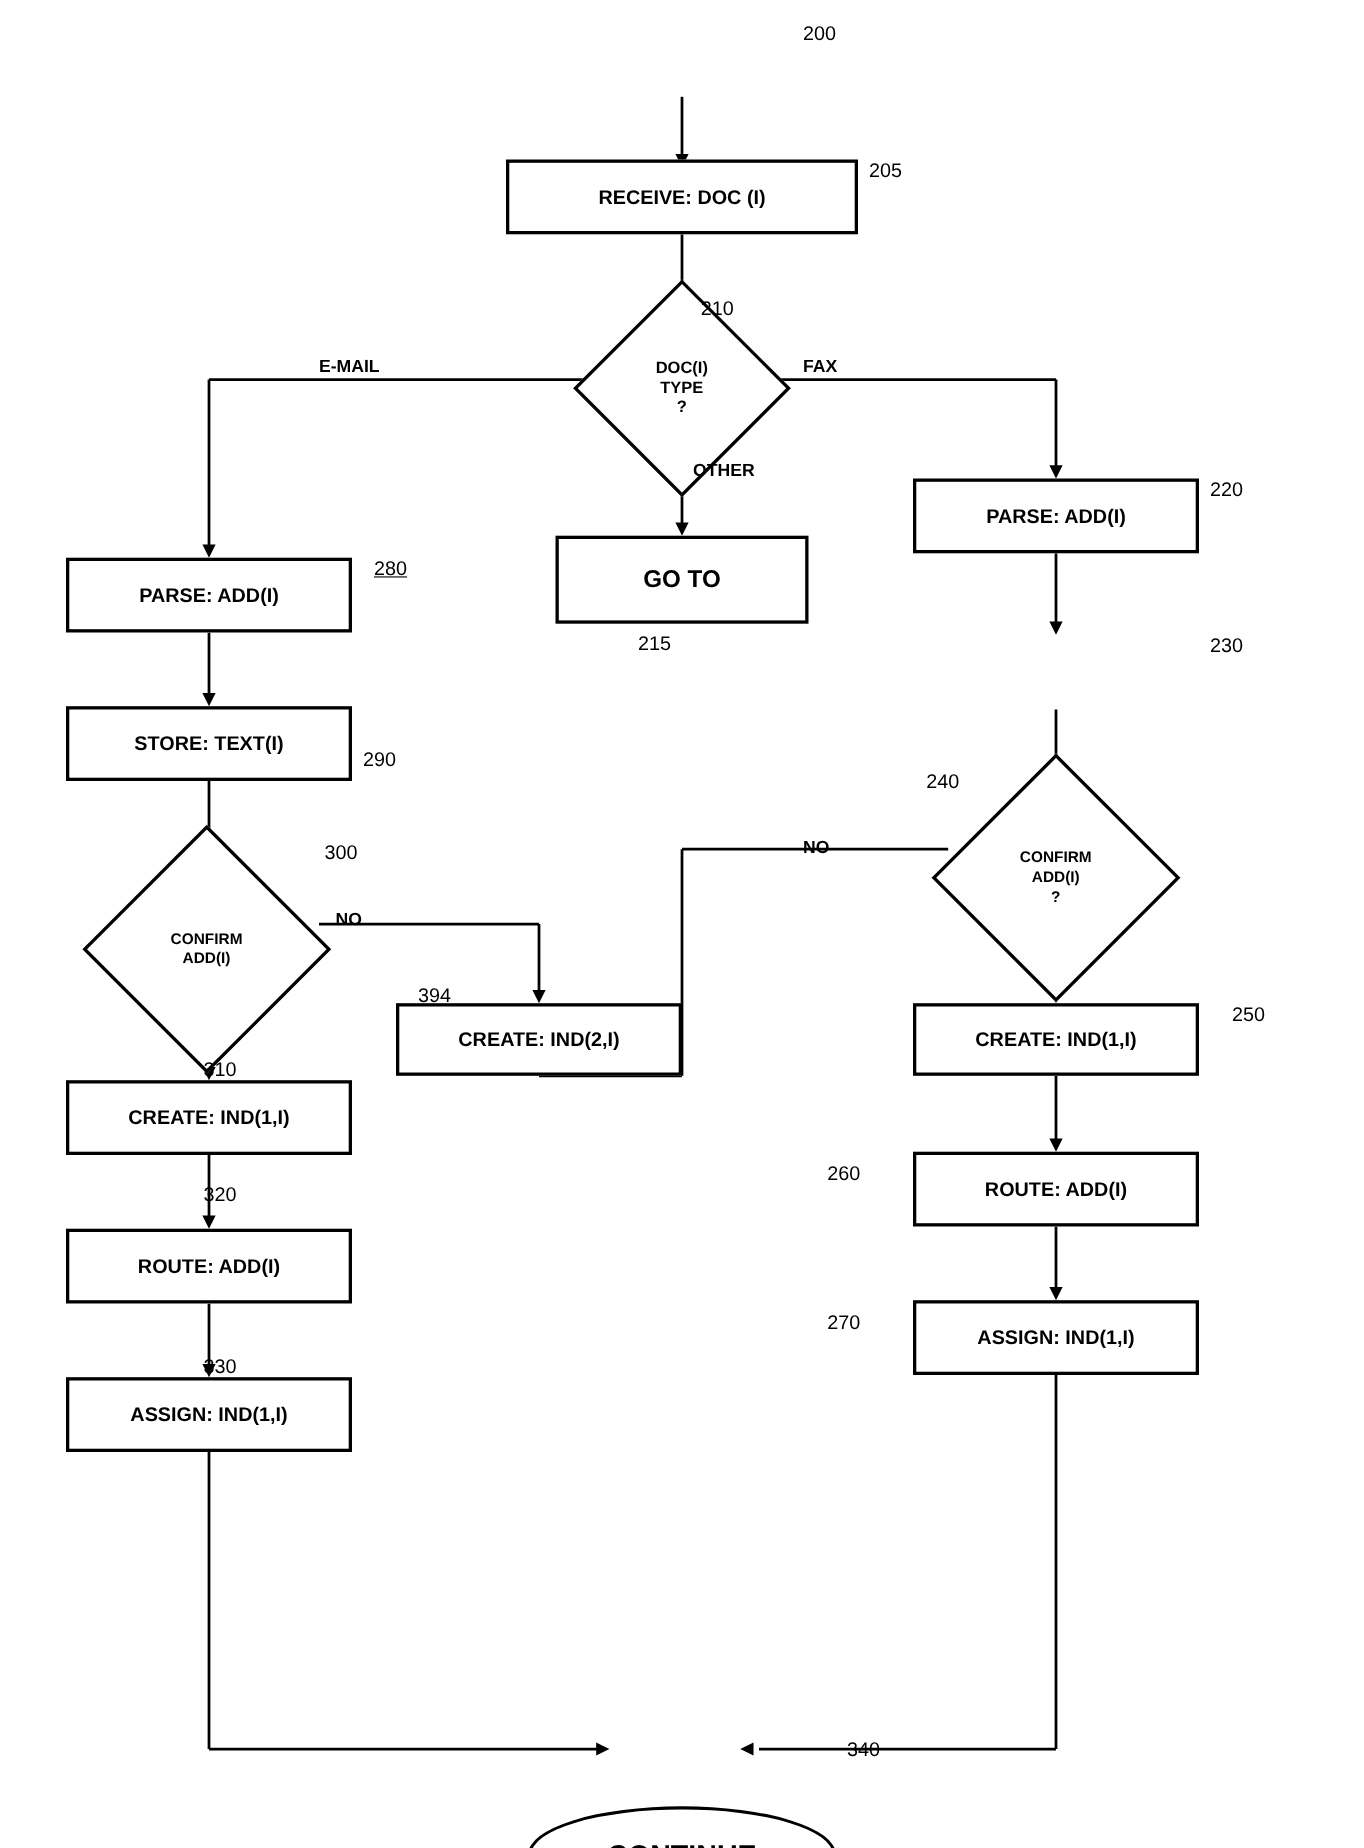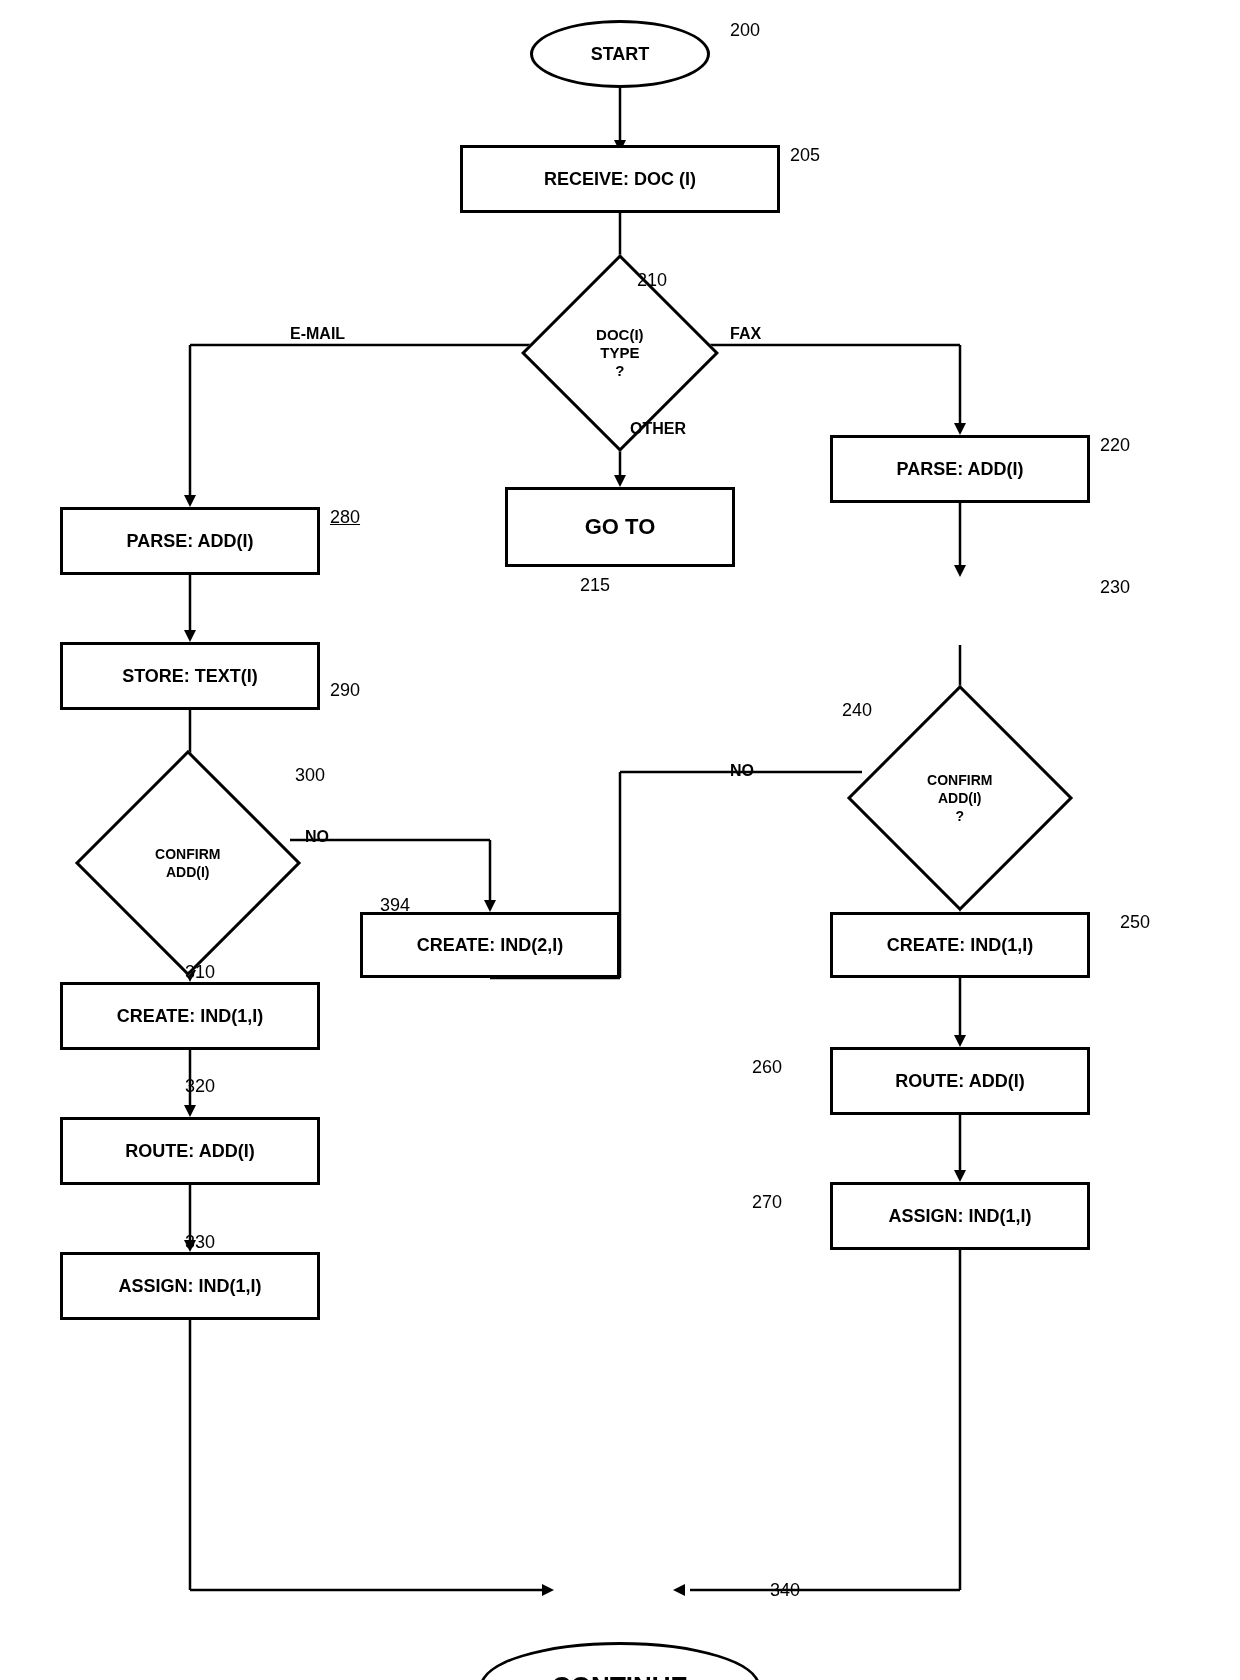--- a/index.html
+++ b/index.html
@@ -144,23 +144,20 @@
 
     <line x1="190" y1="1320" x2="190" y2="1590"></line>
     <line x1="190" y1="1590" x2="547" y2="1590"></line>
     <polygon points="542,1584 542,1596 554,1590" fill="#000"></polygon>
 
     <line x1="490" y1="978" x2="620" y2="978"></line>
     <line x1="620" y1="978" x2="620" y2="810"></line>
 
   </svg>
 
-  <div class="node oval" style="left:530px; top:20px; width:180px; height:68px;">
-    <span>START</span>
-  </div>
   <span class="ref-num" style="left:730px; top:20px;">200</span>
 
   <div class="node rect" style="left:460px; top:145px; width:320px; height:68px;">
     <span>RECEIVE: DOC (I)</span>
   </div>
   <span class="ref-num" style="left:790px; top:145px;">205</span>
 
   <div style="position:absolute; left:537px; top:270px; width:166px; height:166px;">
     <div class="diamond-inner" style="left:13px; top:13px; width:140px; height:140px;">
       <div class="diamond-text">
@@ -214,21 +211,21 @@
   <span class="ref-num" style="left:752px; top:1057px;">260</span>
 
   <div class="node rect" style="left:830px; top:1182px; width:260px; height:68px;">
     <span>ASSIGN: IND(1,I)</span>
   </div>
   <span class="ref-num" style="left:752px; top:1192px;">270</span>
 
   <div class="node rect" style="left:60px; top:507px; width:260px; height:68px;">
     <span>PARSE: ADD(I)</span>
   </div>
-  <span class="ref-num" style="left:330px; top:507px;text-decoration:underline;">280</span>
+  <span class="ref-num" style="left:340px; top:507px;text-decoration:underline;">280</span>
 
   <div class="node rect" style="left:60px; top:642px; width:260px; height:68px;">
     <span>STORE: TEXT(I)</span>
   </div>
   <span class="ref-num" style="left:330px; top:680px;">290</span>
 
   <div style="position:absolute; left:90px; top:765px; width:196px; height:196px;">
     <div class="diamond-inner" style="left:18px; top:18px; width:160px; height:160px;">
       <div class="diamond-text">
         <span style="white-space:pre-line; font-size:14px;">CONFIRM

